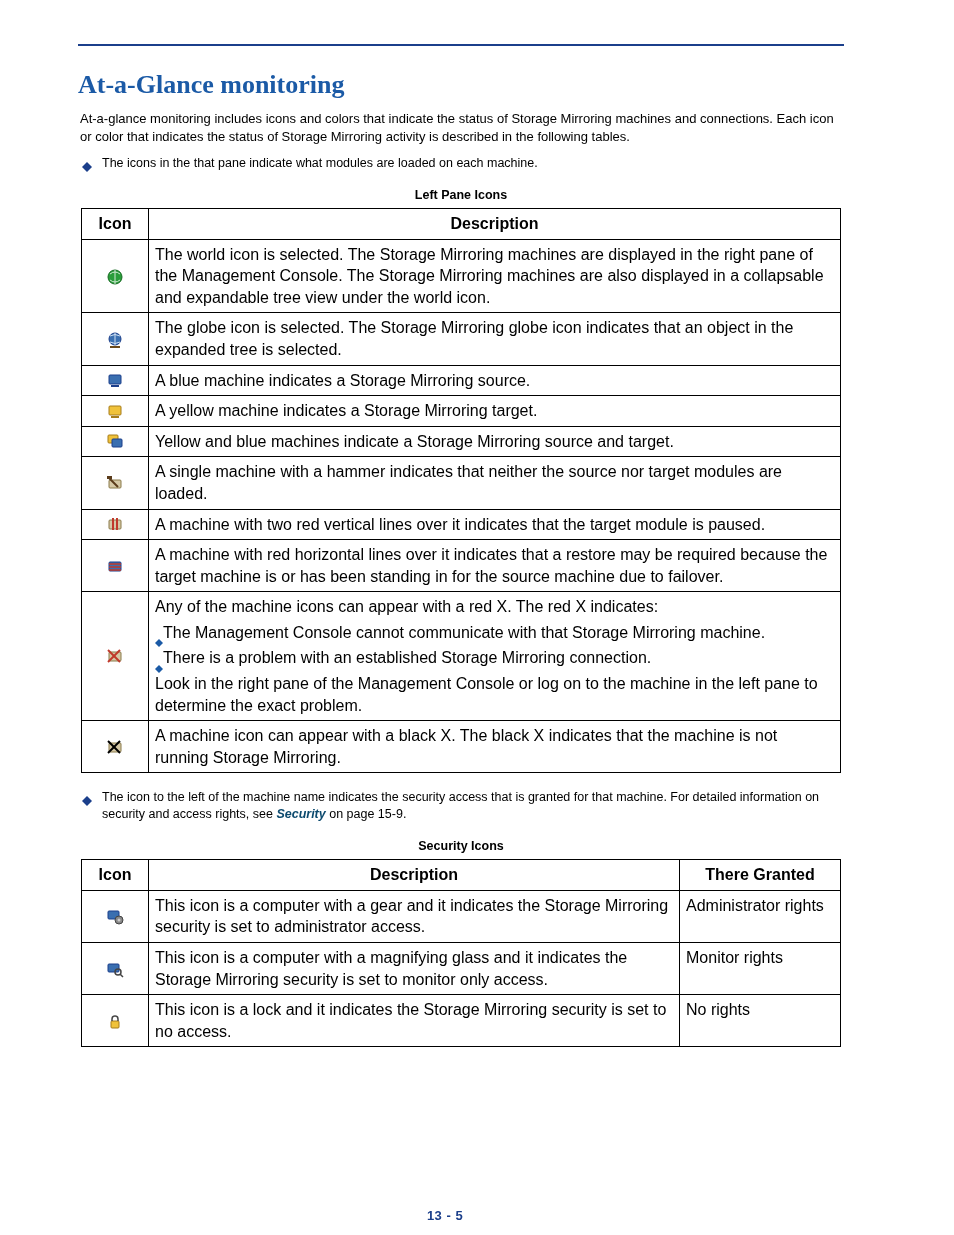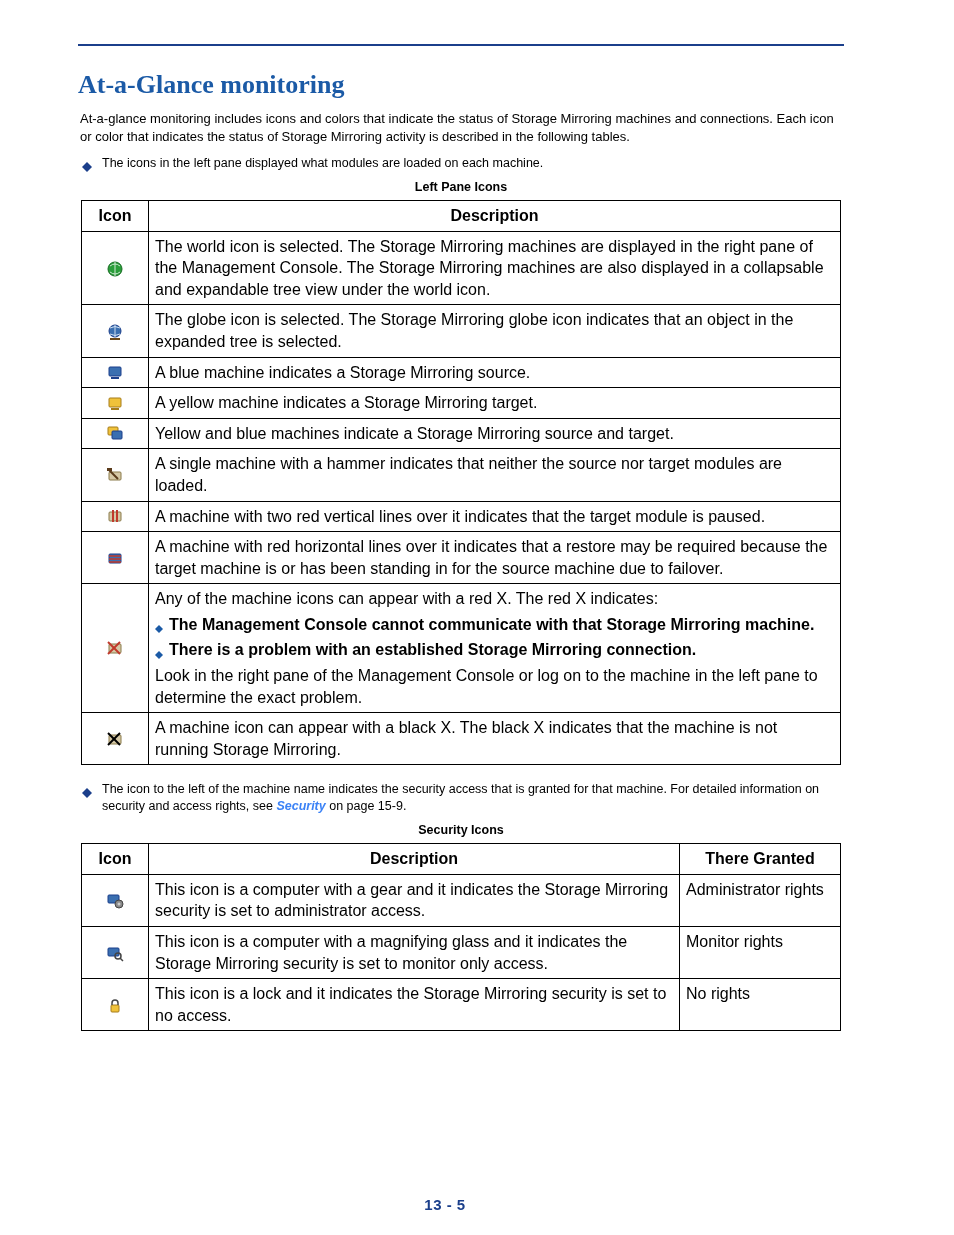--- a/index.html
+++ b/index.html
@@ -58,21 +58,21 @@
     border-top-color: #1b3f8b;
   }
   .bullet-text {
     font-size: 12.5px;
     line-height: 1.35;
   }
   .table-title {
     text-align: center;
     font-weight: bold;
     font-size: 12.5px;
-    margin: 0 0 6px 0;
+    margin: 16px 0 6px 0;
   }
   table.doc-table {
     border-collapse: collapse;
     margin: 0 auto 16px auto;
     width: 760px;
     font-size: 16px;
     line-height: 1.35;
   }
   table.doc-table th, table.doc-table td {
     border: 1px solid #000;
@@ -87,76 +87,74 @@
   table.doc-table td.icon-cell {
     width: 54px;
     text-align: center;
     vertical-align: middle;
   }
   table.doc-table.security td.access-cell {
     width: 148px;
   }
   .sub-bullet {
     display: flex;
-    align-items: center;
-    gap: 6px;
+    align-items: flex-end;
     margin: 4px 0;
-    font-weight: bold;
   }
   .sub-diamond {
     width: 0; height: 0;
     border: 4px solid transparent;
     border-bottom-color: #1b5aa6;
     position: relative;
     margin-top: 1px;
   }
   .sub-diamond::after {
     content: "";
     position: absolute;
     left: -4px; top: 4px;
     width: 0; height: 0;
     border: 4px solid transparent;
     border-top-color: #1b5aa6;
   }
   .link-style {
-    color: #3b82f6;
+    color: #0c4a6e;
     font-style: italic;
     font-weight: bold;
     margin-top: 16px;
   }
   .icon16 {
     width: 18px; height: 18px;
     display: inline-block;
     vertical-align: middle;
   }
   .footer-page {
     position: absolute;
-    bottom: 22px;
+    bottom: 12px;
     left: 0;
     width: 100%;
     text-align: center;
-    font-size: 15px;
+    font-size: 13px;
     font-weight: bold;
     color: #1b3f8b;
     letter-spacing: 0.5px;
   }
 </style>
 </head>
 <body>
 
 <div class="page">
   <hr class="top-rule">
 
   <h1 class="section-title">At-a-Glance monitoring</h1>
 
   <p class="intro">At-a-glance monitoring includes icons and colors that indicate the status of Storage Mirroring machines and connections. Each icon or color that indicates the status of Storage Mirroring activity is described in the following tables.</p>
 
   <div class="bullet-row">
     <span class="bullet-diamond"></span>
-    <span class="bullet-text">The icons in the left pane displayed what modules are loaded on each machine.</span>
+    <span class="bullet-text">The icons in the that pane indicate what modules are loaded on each machine.</span>
   </div>
 
   <div class="table-title">Left Pane Icons</div>
 
   <table class="doc-table">
     <thead>
       <tr>
         <th>Icon</th>
         <th>Description</th>
       </tr>

